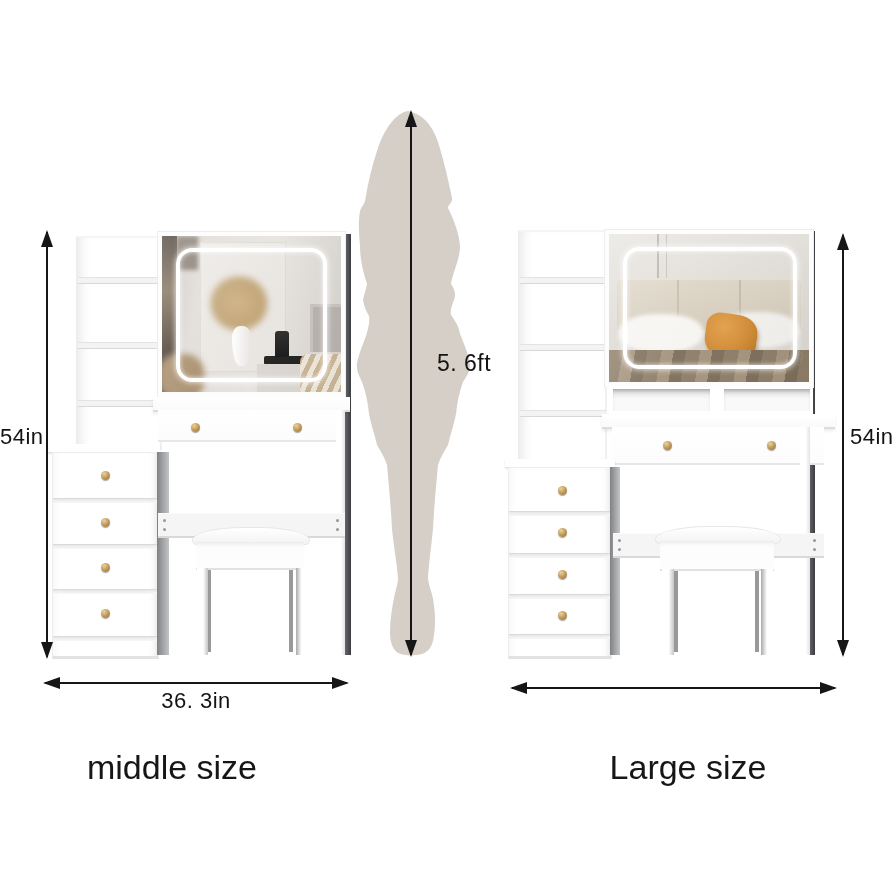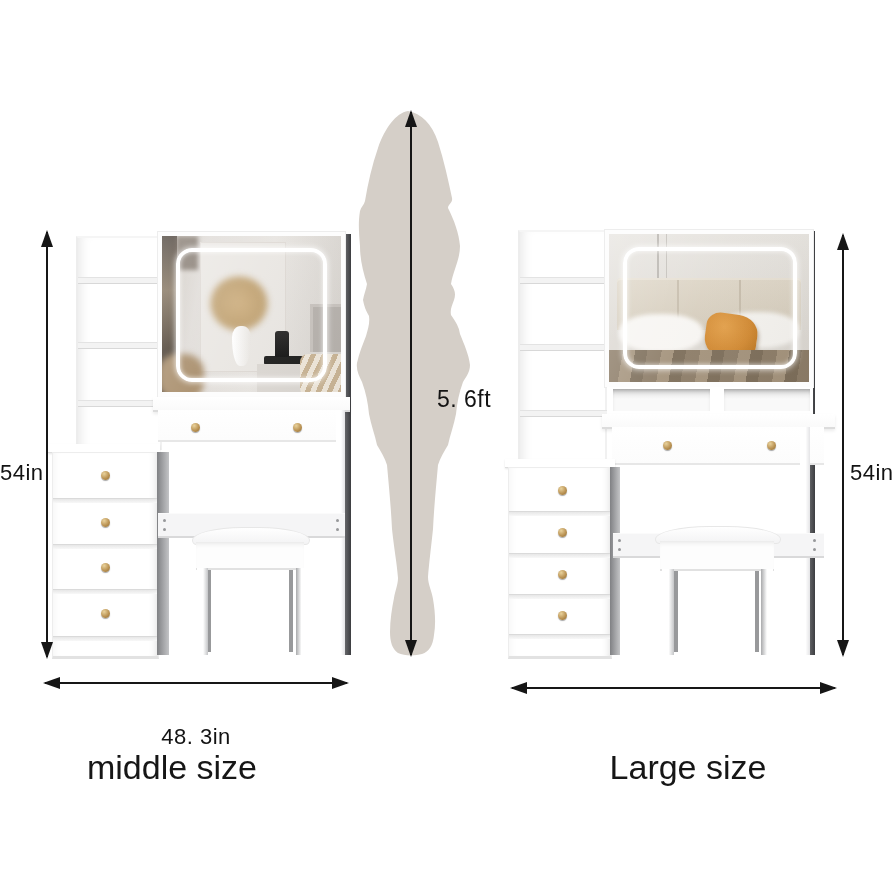--- a/index.html
+++ b/index.html
@@ -44,21 +44,21 @@
   .varrow{position:absolute;width:2px;background:#161616;}
   .varrow::before{content:"";position:absolute;top:-2px;left:-5px;width:0;height:0;
                   border:solid transparent;border-width:0 6px 17px 6px;border-bottom-color:#161616;}
   .varrow::after{content:"";position:absolute;bottom:-2px;left:-5px;width:0;height:0;
                  border:solid transparent;border-width:17px 6px 0 6px;border-top-color:#161616;}
   .harrow{position:absolute;height:2px;background:#161616;}
   .harrow::before{content:"";position:absolute;left:-2px;top:-5px;width:0;height:0;
                   border:solid transparent;border-width:6px 17px 6px 0;border-right-color:#161616;}
   .harrow::after{content:"";position:absolute;right:-2px;top:-5px;width:0;height:0;
                  border:solid transparent;border-width:6px 0 6px 17px;border-left-color:#161616;}
-  .dim-label{position:absolute;font-size:22px;color:#131313;letter-spacing:0.5px;white-space:nowrap;margin-top:36px;}
+  .dim-label{position:absolute;font-size:22px;color:#131313;letter-spacing:0.5px;white-space:nowrap;}
   .size-label{position:absolute;font-size:34px;color:#161616;text-align:center;white-space:nowrap;}
 
   
   .sc{position:absolute;}
   .blur1{filter:blur(2px);}
   .blur2{filter:blur(3px);}
 </style>
 </head>
 <body>
 
@@ -212,20 +212,20 @@
   <div class="varrow" style="left:46px;top:232px;height:425px;"></div>
   <div class="dim-label" style="left:0px;top:424px;width:43px;text-align:right;">54in</div>
 
   <div class="varrow" style="left:842px;top:235px;height:420px;"></div>
   <div class="dim-label" style="left:850px;top:424px;">54in</div>
 
   <div class="varrow" style="left:410px;top:112px;height:543px;"></div>
   <div class="dim-label" style="left:437px;top:350px;font-size:23px;">5. 6ft</div>
 
   <div class="harrow" style="left:45px;top:682px;width:302px;"></div>
-  <div class="dim-label" style="left:126px;top:688px;width:140px;text-align:center;">48. 3in</div>
+  <div class="dim-label" style="left:126px;top:688px;width:140px;text-align:center;">36. 3in</div>
 
   <div class="harrow" style="left:512px;top:687px;width:323px;"></div>
 
   <div class="size-label" style="left:60px;top:748px;width:224px;">middle size</div>
   <div class="size-label" style="left:576px;top:748px;width:224px;">Large size</div>
 
 </div>
 
 </body></html>

